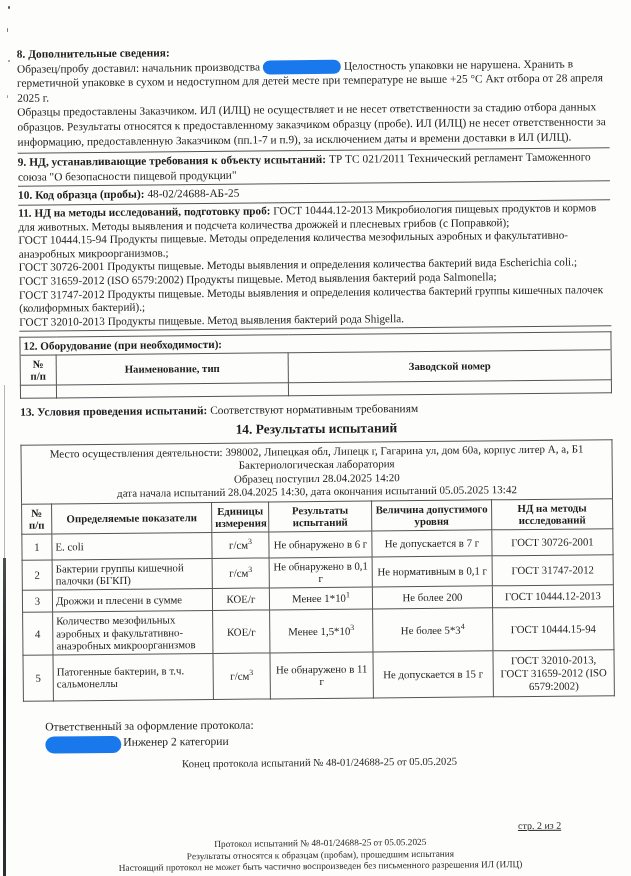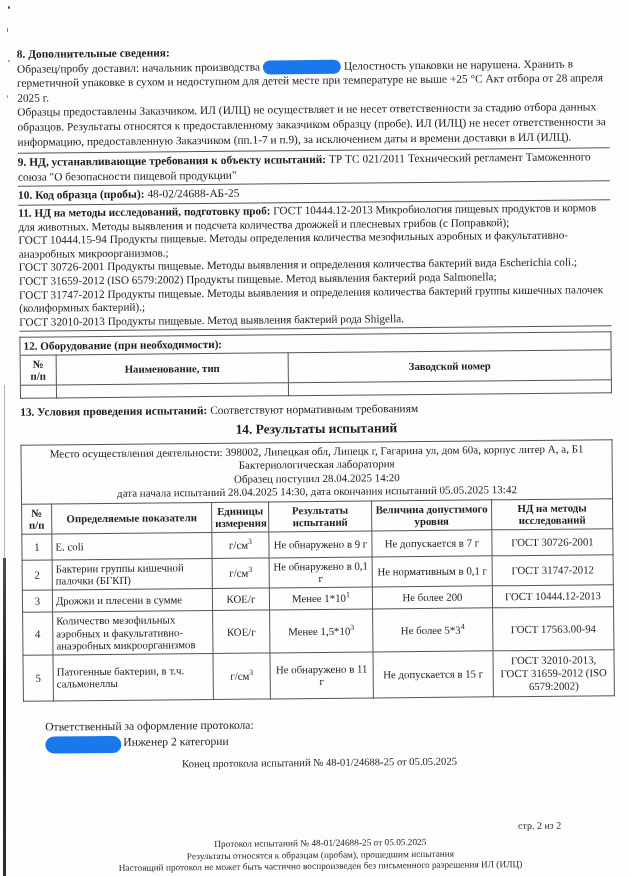--- a/index.html
+++ b/index.html
@@ -37,21 +37,21 @@
   .cell-center{text-align:center;}
   sup{font-size:8px;line-height:0;}
   .s13{margin-top:7px;font-size:11.4px;}
   .title14{margin-top:6px;text-align:center;font-weight:bold;font-size:13.4px;}
   .info-box{
     margin-top:5px;border:1px solid #55555a;border-bottom:0;
     text-align:center;font-size:11px;line-height:13.4px;padding:2px 4px;
   }
   .sig{margin-top:18px;padding-left:22px;font-size:11.6px;line-height:16px;}
   .konets{margin-top:8px;text-align:center;font-size:10.6px;color:#2a2a2c;}
-  .pagenum{position:absolute;top:822px;right:55px;font-size:10px;color:#2a2a2c;}
+  .pagenum{position:absolute;top:822px;right:55px;font-size:10px;color:#2a2a2c;text-decoration:underline;}
   .footer-center{
     position:absolute;top:838px;left:0;width:100%;text-align:center;
     font-size:9.3px;line-height:11.6px;color:#2a2a2c;
   }
   
   .edge-line-faint{position:absolute;left:4px;top:385px;width:1px;height:180px;background:#b3b6b6;}
   .edge-line-dark{position:absolute;left:3px;top:558px;width:3px;height:318px;
     background:linear-gradient(180deg,#4a4f50,#1d2022 40%,#2b2f31);}
   .speck{position:absolute;background:#555;border-radius:1px;}
 </style>
@@ -141,21 +141,21 @@
         <th>Определяемые показатели</th>
         <th>Единицы измерения</th>
         <th>Результаты испытаний</th>
         <th>Величина допустимого уровня</th>
         <th>НД на методы исследований</th>
       </tr>
       <tr style="height:26px;">
         <td class="cell-center">1</td>
         <td class="cell-left">E. coli</td>
         <td class="cell-center"><span>г/см</span><sup>3</sup></td>
-        <td class="cell-center"><span>Не обнаружено в 9 г</span><sup></sup></td>
+        <td class="cell-center"><span>Не обнаружено в 6 г</span><sup></sup></td>
         <td class="cell-center"><span>Не допускается в 7 г</span><sup></sup></td>
         <td class="cell-center">ГОСТ 30726-2001</td>
       </tr>
       <tr style="height:30px;">
         <td class="cell-center">2</td>
         <td class="cell-left">Бактерии группы кишечной палочки (БГКП)</td>
         <td class="cell-center"><span>г/см</span><sup>3</sup></td>
         <td class="cell-center"><span>Не обнаружено в 0,1 г</span><sup></sup></td>
         <td class="cell-center"><span>Не нормативным в 0,1 г</span><sup></sup></td>
         <td class="cell-center">ГОСТ 31747-2012</td>
@@ -167,21 +167,21 @@
         <td class="cell-center"><span>Менее 1*10</span><sup>1</sup></td>
         <td class="cell-center"><span>Не более 200</span><sup></sup></td>
         <td class="cell-center">ГОСТ 10444.12-2013</td>
       </tr>
       <tr style="height:42px;">
         <td class="cell-center">4</td>
         <td class="cell-left">Количество мезофильных аэробных и факультативно-анаэробных микроорганизмов</td>
         <td class="cell-center"><span>КОЕ/г</span><sup></sup></td>
         <td class="cell-center"><span>Менее 1,5*10</span><sup>3</sup></td>
         <td class="cell-center"><span>Не более 5*3</span><sup>4</sup></td>
-        <td class="cell-center">ГОСТ 17563.00-94</td>
+        <td class="cell-center">ГОСТ 10444.15-94</td>
       </tr>
       <tr style="height:46px;">
         <td class="cell-center">5</td>
         <td class="cell-left">Патогенные бактерии, в т.ч. сальмонеллы</td>
         <td class="cell-center"><span>г/см</span><sup>3</sup></td>
         <td class="cell-center"><span>Не обнаружено в 11 г</span><sup></sup></td>
         <td class="cell-center"><span>Не допускается в 15 г</span><sup></sup></td>
         <td class="cell-center">ГОСТ 32010-2013, ГОСТ 31659-2012 (ISO 6579:2002)</td>
       </tr>
     </tbody>

